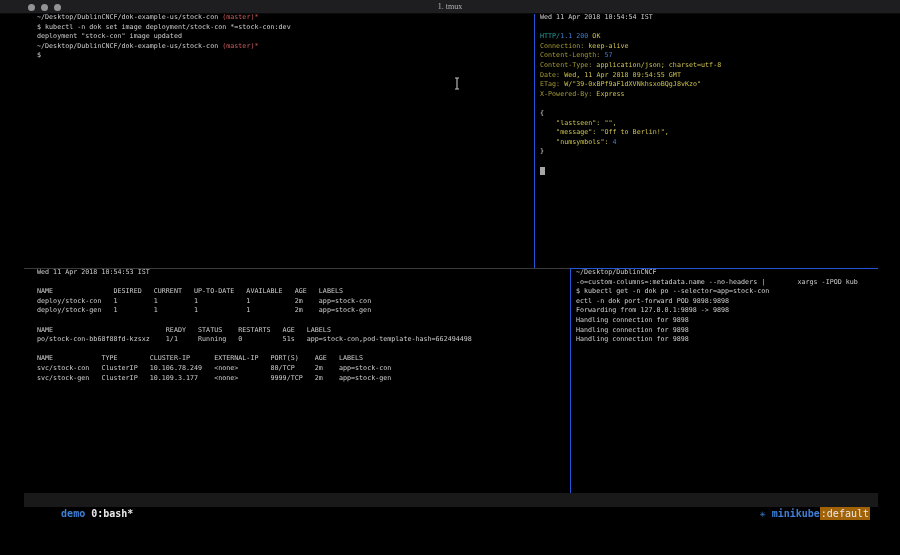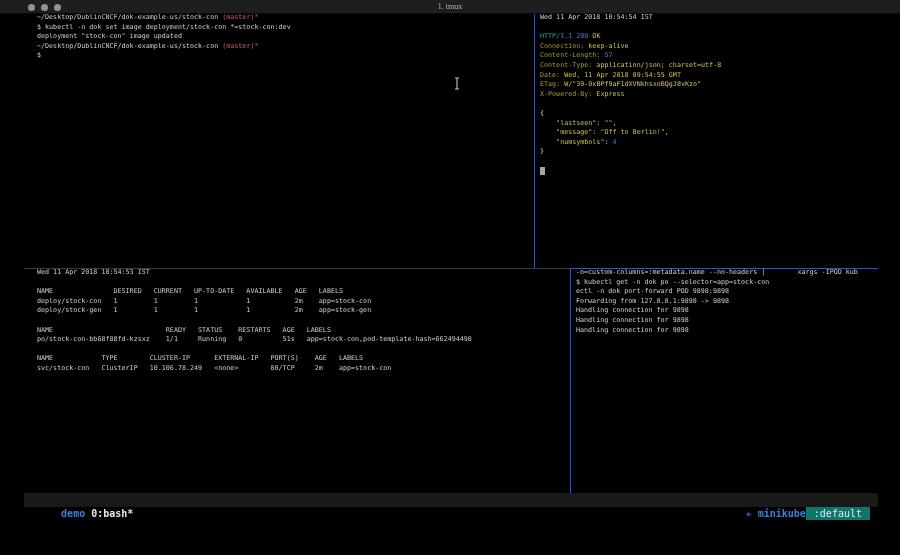--- a/index.html
+++ b/index.html
@@ -42,21 +42,21 @@
   .ibeam { position:absolute; left:453px; top:75px; width:8px; height:13px; }
 
   
   .statusbar { position:absolute; left:24px; top:493px; width:854px; height:14px;
                background:#191919; font-size:10px; line-height:14px; }
   .sb-left  { position:absolute; left:13px; top:0; white-space:pre; }
   .sb-right { position:absolute; right:8px; top:0; white-space:pre; }
   .sb-session { color:#3f7fd6; font-weight:bold; }
   .sb-window  { color:#e8e8e8; font-weight:bold; }
   .sb-kicon, .sb-ctx { color:#3f7fd6; font-weight:bold; }
-  .sb-ns { color:#e8e8e8; background:#0f766e; padding:1px 8px; }
+  .sb-ns { color:#e8e8e8; background:#a16207; padding:1px 1px; }
 </style>
 </head>
 <body>
 
 <div class="titlebar">
   <div class="lights">
     <span class="light"></span>
     <span class="light"></span>
     <span class="light"></span>
   </div>
@@ -101,23 +101,25 @@
   <div class="ln"></div>
   <div class="ln"><span>NAME               DESIRED   CURRENT   UP-TO-DATE   AVAILABLE   AGE   LABELS</span></div>
   <div class="ln"><span>deploy/stock-con   1         1         1            1           2m    app=stock-con</span></div>
   <div class="ln"><span>deploy/stock-gen   1         1         1            1           2m    app=stock-gen</span></div>
   <div class="ln"></div>
   <div class="ln"><span>NAME                            READY   STATUS    RESTARTS   AGE   LABELS</span></div>
   <div class="ln"><span>po/stock-con-bb68f88fd-kzsxz    1/1     Running   0          51s   app=stock-con,pod-template-hash=662494498</span></div>
   <div class="ln"></div>
   <div class="ln"><span>NAME            TYPE        CLUSTER-IP      EXTERNAL-IP   PORT(S)    AGE   LABELS</span></div>
   <div class="ln"><span>svc/stock-con   ClusterIP   10.106.78.249   &lt;none&gt;        80/TCP     2m    app=stock-con</span></div>
+  <div class="ln"><span>svc/stock-gen   ClusterIP   10.109.3.177    &lt;none&gt;        9999/TCP   2m    app=stock-gen</span></div>
 </div>
 
 <div class="pane" style="left:576px; top:268px;">
+  <div class="ln"><span>~/Desktop/DublinCNCF</span></div>
   <div class="ln"><span>-o=custom-columns=:metadata.name --no-headers |        xargs -IPOD kub</span></div>
   <div class="ln"><span>$ kubectl get -n dok po --selector=app=stock-con</span></div>
   <div class="ln"><span>ectl -n dok port-forward POD 9898:9898</span></div>
   <div class="ln"><span>Forwarding from 127.0.0.1:9898 -&gt; 9898</span></div>
   <div class="ln"><span>Handling connection for 9898</span></div>
   <div class="ln"><span>Handling connection for 9898</span></div>
   <div class="ln"><span>Handling connection for 9898</span></div>
 </div>
 
 <div class="ibeam">

